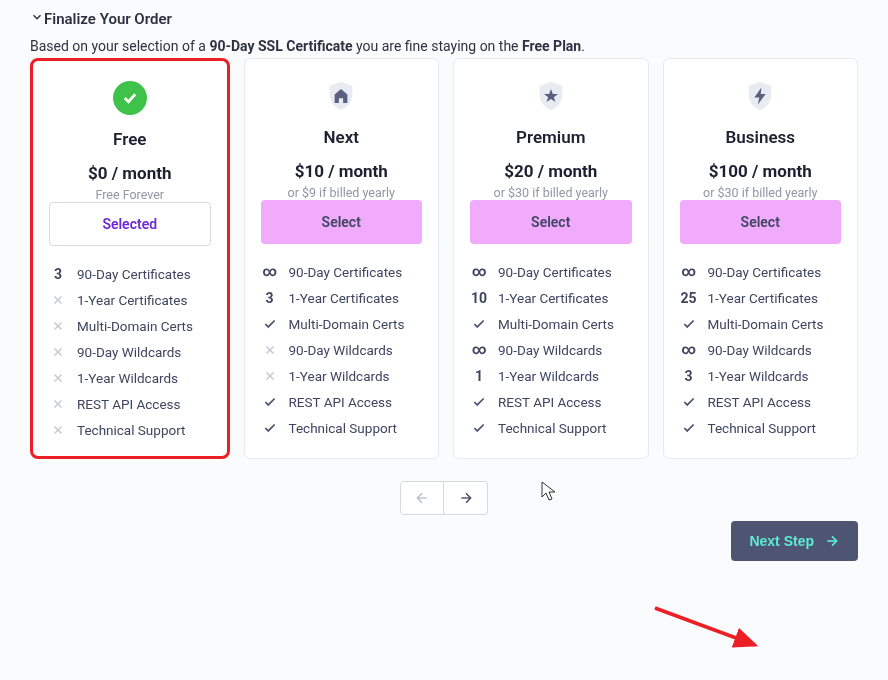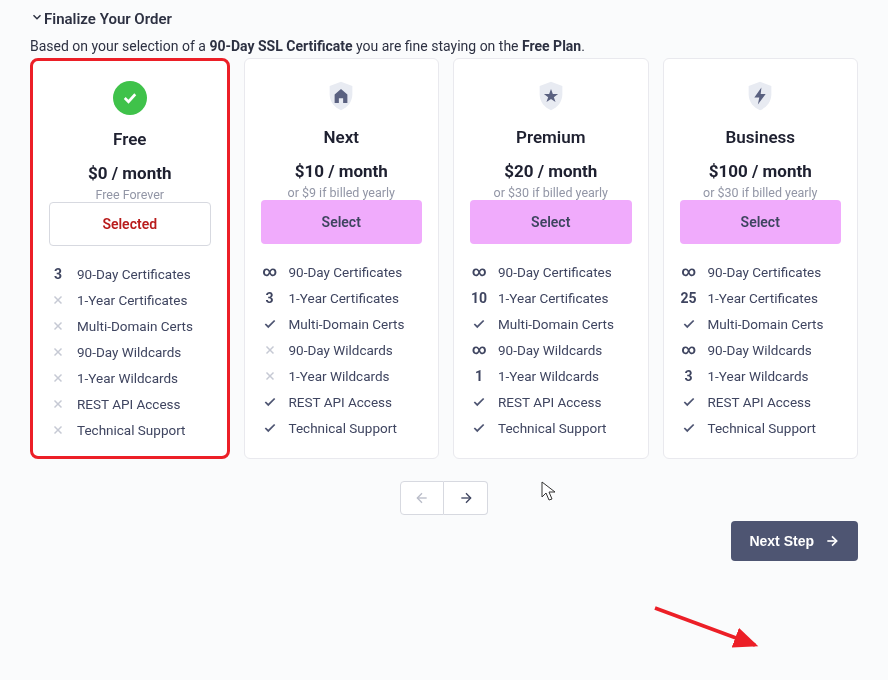--- a/index.html
+++ b/index.html
@@ -12,35 +12,35 @@
   .cards { display: flex; gap: 14px; }
   .card { flex: 1; background: #fff; border: 1px solid #e9e9ee; border-radius: 6px; padding: 20px 16px 18px 16px; display: flex; flex-direction: column; align-items: center; }
   .card.highlight { border: 3px solid #ec1f27; border-radius: 8px; }
   .badge { width: 34px; height: 34px; display: flex; align-items: center; justify-content: center; margin-bottom: 14px; }
   .shield { width: 34px; height: 34px; }
   .check-circ { width: 34px; height: 34px; border-radius: 50%; background: #3fc24a; display: flex; align-items: center; justify-content: center; }
   .plan-name { font-size: 17px; font-weight: 600; margin-bottom: 14px; color: #1e2030; }
   .price { font-size: 17px; font-weight: 700; margin-bottom: 4px; color: #1e2030; }
   .sub { font-size: 12.5px; color: #9296a6; }
   .select-btn { width: 100%; height: 44px; border-radius: 4px; font-size: 14px; font-weight: 600; cursor: pointer; display: flex; align-items: center; justify-content: center; margin-bottom: 20px; }
-  .select-btn.selected { background: #fff; border: 1px solid #d7d9e0; color: #b91c1c; }
+  .select-btn.selected { background: #fff; border: 1px solid #d7d9e0; color: #6d28d9; }
   .select-btn.normal { background: #f0abfc; border: none; color: #3f4560; }
   .features { width: 100%; display: flex; flex-direction: column; gap: 10px; }
   .feat { display: flex; align-items: center; gap: 10px; font-size: 13.5px; color: #3f4560; }
   .feat .ic { width: 18px; display: flex; justify-content: center; font-weight: 700; font-size: 14px; }
   .ic-num { color: #3f4560; }
   .ic-x { color: #c6c9d4; }
   .ic-inf { color: #3f4560; font-size: 17px; line-height: 0.8;}
   .ic-check svg { width: 14px; height: 14px; }
   .nav { display: flex; justify-content: center; gap: 0; margin-top: 22px; }
   .nav-btn { width: 44px; height: 34px; border: 1px solid #d7d9e0; background: #fff; display: flex; align-items: center; justify-content: center; cursor: pointer;}
   .nav-btn.prev { border-radius: 4px 0 0 4px; color:#b9bcc8;}
   .nav-btn.next { border-radius: 0 4px 4px 0; border-left: none; color:#3f4560;}
   .footer { display: flex; justify-content: flex-end; margin-top: 6px; }
-  .next-step { background: #4e5572; color: #ffffff; border: none; border-radius: 4px; height: 40px; padding: 0 18px; font-size: 14px; font-weight: 600; display: flex; align-items: center; gap: 10px; cursor: pointer; }
+  .next-step { background: #4e5572; color: #5eead4; border: none; border-radius: 4px; height: 40px; padding: 0 18px; font-size: 14px; font-weight: 600; display: flex; align-items: center; gap: 10px; cursor: pointer; }
 </style>
 </head>
 <body>
 
 <div class="header">
   <svg class="chev" viewBox="0 0 24 24" fill="none" stroke="#2d3142" stroke-width="2.5">
       <polyline points="6 9 12 15 18 9"></polyline>
     </svg>
   <div class="header-title">Finalize Your Order</div>
 </div>

